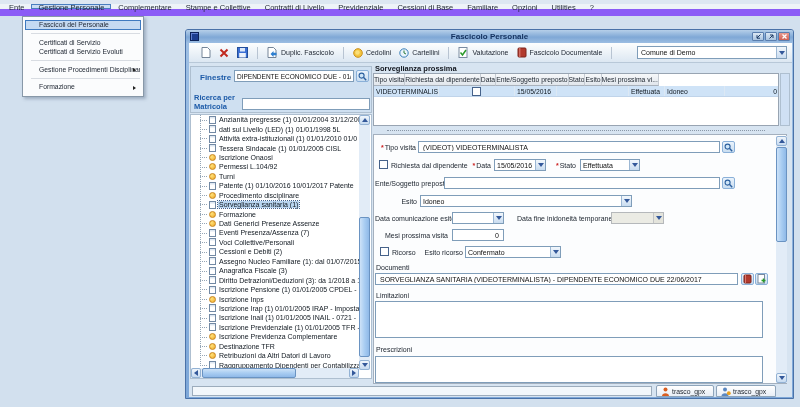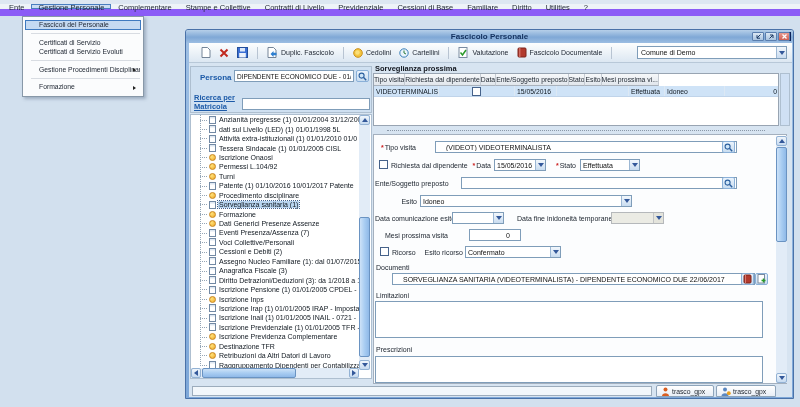--- a/index.html
+++ b/index.html
@@ -16,41 +16,41 @@
   
   .dropdown { position:absolute; left:22px; top:16px; width:122px; background:#fbfcfd; border:1px solid #8898a8; box-shadow:2px 2px 3px rgba(60,80,110,.35); z-index:50; padding:3px 0 4px 0; }
   .dd-item { position:relative; height:9.5px; display:flex; align-items:center; font-size:6.8px; color:#1c2430; padding-left:13px; margin:0 2px; border:1px solid transparent; white-space:nowrap; overflow:hidden; }
   .dd-item[data-selected="true"] { background:#c5daf2; border:1px solid #3f7ac0; }
   .dd-item[data-type="separator"] { height:0; border:none; border-top:1px solid #d8dce2; margin:3.5px 3px 3.5px 8px; padding:0; }
   .dd-arrow { display:none; }
   .dd-item[data-submenu="true"] .dd-arrow { display:block; position:absolute; right:4px; top:2.5px; width:0; height:0; border-top:2.5px solid transparent; border-bottom:2.5px solid transparent; border-left:3.5px solid #222; }
 
   
   .window { position:absolute; left:185px; top:29px; width:609px; height:370px; background:linear-gradient(#9fc0e4,#7da7d8); border:1px solid #4a72a8; border-radius:3px 3px 0 0; z-index:10; }
-  .titlebar { position:absolute; left:0; top:0; width:100%; height:13px; display:flex; align-items:center; background:linear-gradient(#b6cfe9,#7fa8d6 55%,#9cbde2); border-radius:2px 2px 0 0; padding:0 2px;justify-content:flex-end; }
+  .titlebar { position:absolute; left:0; top:0; width:100%; height:13px; display:flex; align-items:center; background:linear-gradient(#b6cfe9,#7fa8d6 55%,#9cbde2); border-radius:2px 2px 0 0; padding:0 2px; }
   .titlebar-icon { width:9px; height:9px; margin-left:2px; background:#1b3d8f; border:1px solid #0d2358; box-shadow:inset 1px 1px 0 #5f7fd0; }
   .title-text { position:absolute; left:0; right:0; text-align:center; font-size:8px; font-weight:bold; color:#12305e; }
   .win-controls { position:absolute; right:3px; top:2px; display:flex; gap:1px; }
   .wc-btn { width:12px; height:9px; border:1px solid #5a7eae; border-radius:1px; background:linear-gradient(#dce8f4,#aac4e0); display:flex; align-items:center; justify-content:center; }
   .wc-btn.close { background:linear-gradient(#e89a90,#cf6054); }
 
   .win-content { position:absolute; left:3px; top:13px; width:603px; height:354px; background:#d7e4f1; overflow:hidden; }
 
   
   .toolbar { position:absolute; left:0; top:0; width:603px; height:20px; background:linear-gradient(#fdfefe,#dce7f2); border-bottom:1px solid #b8c8d8; display:flex; align-items:center; padding-left:8px; }
   .tb-btn { display:flex; align-items:center; gap:3px; font-size:7px; color:#1c2430; padding:2px 4px; white-space:nowrap; }
   .tb-sep { width:1px; height:12px; background:#b8c4d2; margin:0 5px; }
   .tb-select { position:absolute; right:5px; top:3px; width:150px; height:13px; background:#fff; border:1px solid #7f9db9; display:flex; align-items:center; }
   .tb-select .combo-text { flex:1; font-size:7px; padding-left:3px; color:#111; }
 
   
   .persona-box { position:absolute; left:1px; top:23px; width:182px; height:47px; background:#cfe0f1; border:1px solid #aebfd0; }
   .blue-label { font-size:8px; font-weight:bold; color:#1c5aa8; }
   .persona-box .lbl1 { position:absolute; left:9px; top:6px; }
-  .persona-box .lbl2 { position:absolute; left:3px; top:26px; width:48px; line-height:9px;text-decoration:underline; }
+  .persona-box .lbl2 { position:absolute; left:3px; top:26px; width:48px; line-height:9px; }
   .txt { position:absolute; background:#fff; border:1px solid #7f9db9; font-family:"Liberation Sans",sans-serif; font-size:6.5px; color:#111; padding:0 2px; }
   .persona-input { left:43px; top:3px; width:120px; height:12px; }
   .matricola-input { left:51px; top:31px; width:128px; height:12px; }
   .mag-btn { position:absolute; width:13px; height:12px; background:linear-gradient(#eaf3fc,#c9ddf0); border:1px solid #8ab0d8; border-radius:2px; display:flex; align-items:center; justify-content:center; }
 
   .tree-box { position:absolute; left:1px; top:71px; width:182px; height:265px; background:#fff; border:1px solid #aebfd0; }
   .tree-list { position:absolute; left:0; top:0; width:168px; height:255px; overflow:hidden; }
   .tree-list::before { content:""; position:absolute; left:9px; top:0; bottom:6px; border-left:1px dotted #93a4b5; }
   .tree-item { position:relative; height:9.44px; display:flex; align-items:center; padding-left:18px; white-space:nowrap; overflow:hidden; }
   .tree-item::before { content:""; position:absolute; left:9px; top:4.5px; width:7px; border-top:1px dotted #93a4b5; }
@@ -87,21 +87,21 @@
   .gr-cell { flex:0 0 auto; font-size:6.8px; color:#101820; display:flex; align-items:center; padding:0 2px; overflow:hidden; white-space:nowrap; border-right:1px solid #dce8f4; }
   .col-0 { width:65px; } .col-1 { width:76px; justify-content:center; } .col-2 { width:42px; }
   .col-3 { width:72px; } .col-4 { width:36px; } .col-5 { width:60px; } .col-6 { width:55px; justify-content:flex-end; }
   .checkbox { width:9px; height:9px; background:#fff; border:1px solid #46628a; }
   .splitter { position:absolute; left:198px; top:87px; width:378px; border-top:1px dotted #8a98a8; }
 
   
   .form-box { position:absolute; left:184px; top:91px; width:414px; height:250px; background:#fcfdfe; border:1px solid #a4b0be; }
   .flabel { position:absolute; font-size:7px; color:#1a222c; white-space:nowrap; }
   .req { color:#cc2222; font-weight:bold; margin-right:1px; }
-  .f-input { position:absolute; height:12px; background:#fff; border:1px solid #7f9db9; font-family:"Liberation Sans",sans-serif; font-size:7px; color:#111; padding:0 10px;margin-left:17px; }
+  .f-input { position:absolute; height:12px; background:#fff; border:1px solid #7f9db9; font-family:"Liberation Sans",sans-serif; font-size:7px; color:#111; padding:0 4px; }
   .combo { position:absolute; height:12px; background:#fff; border:1px solid #7f9db9; display:flex; align-items:center; }
   .combo .combo-text { flex:1; font-size:7px; color:#111; padding-left:2px; white-space:nowrap; overflow:hidden; }
   .combo-btn { width:10px; height:100%; background:linear-gradient(#f2f7fc,#c9dcf0); border-left:1px solid #9db8d4; display:flex; align-items:center; justify-content:center; }
   .combo.disabled { background:#ebebe4; border-color:#b5b8bb; }
   .combo.disabled .combo-btn { background:#e4e4dc; border-left-color:#c2c4c6; }
   .icon-btn { position:absolute; width:13px; height:12px; background:linear-gradient(#eaf3fc,#c9ddf0); border:1px solid #8ab0d8; border-radius:2px; display:flex; align-items:center; justify-content:center; }
   .f-textarea { position:absolute; background:#fff; border:1px solid #7f9db9; resize:none; font-family:"Liberation Sans",sans-serif; font-size:7px; }
   .form-vscroll { position:absolute; left:402px; top:1px; width:11px; height:247px; background:#e2ecf7; }
   .form-vscroll .up { position:absolute; top:0; left:0; width:11px; height:10px; }
   .form-vscroll .down { position:absolute; bottom:0; left:0; width:11px; height:10px; }
@@ -133,21 +133,21 @@
       <div class="mb-item">Stampe e Collettive</div>
 
       <div class="mb-item">Contratti di Livello</div>
 
       <div class="mb-item">Previdenziale</div>
 
       <div class="mb-item">Cessioni di Base</div>
 
       <div class="mb-item">Familiare</div>
 
-      <div class="mb-item">Diritto</div>
+      <div class="mb-item">Opzioni</div>
 
       <div class="mb-item">Utilities</div>
 
       <div class="mb-item">?</div>
     </div>
 
   <div class="dropdown">
 
       <div class="dd-item" data-type="item" data-selected="true">
         <span class="dd-label">Fascicoli del Personale</span>
@@ -274,21 +274,21 @@
         <div class="tb-sep"></div>
         <div class="tb-select">
           <span class="combo-text">Comune di Demo</span>
           <span class="combo-btn">
               <i class="arr-down"></i>
             </span>
         </div>
       </div>
 
       <div class="persona-box">
-        <span class="blue-label lbl1">Persona</span>
+        <span class="blue-label lbl1">Finestre</span>
         <input class="txt persona-input" value="DIPENDENTE ECONOMICO DUE - 01/0" style="">
         <div class="mag-btn" style="left:165px; top:3px;">
           <svg width="9" height="9">
               <circle cx="3.6" cy="3.6" r="2.5" fill="#cfe6f8" stroke="#2b5f9e" stroke-width="1.1"></circle>
               <path d="M5.6 5.6 L8.2 8.2" stroke="#2b5f9e" stroke-width="1.4"></path>
             </svg>
         </div>
         <span class="blue-label lbl2" style="font-size:7.5px;">Ricerca per Matricola</span>
         <input class="txt matricola-input" value="" style="">
       </div>

